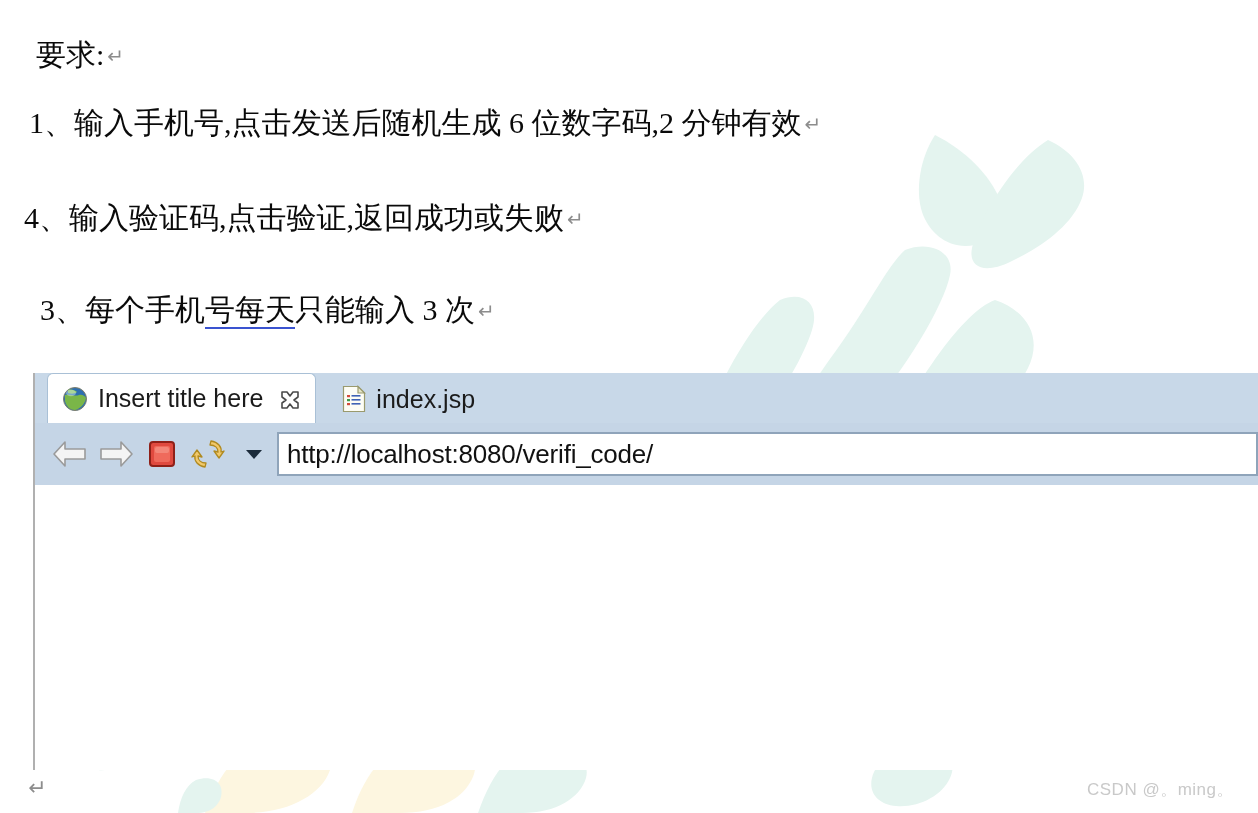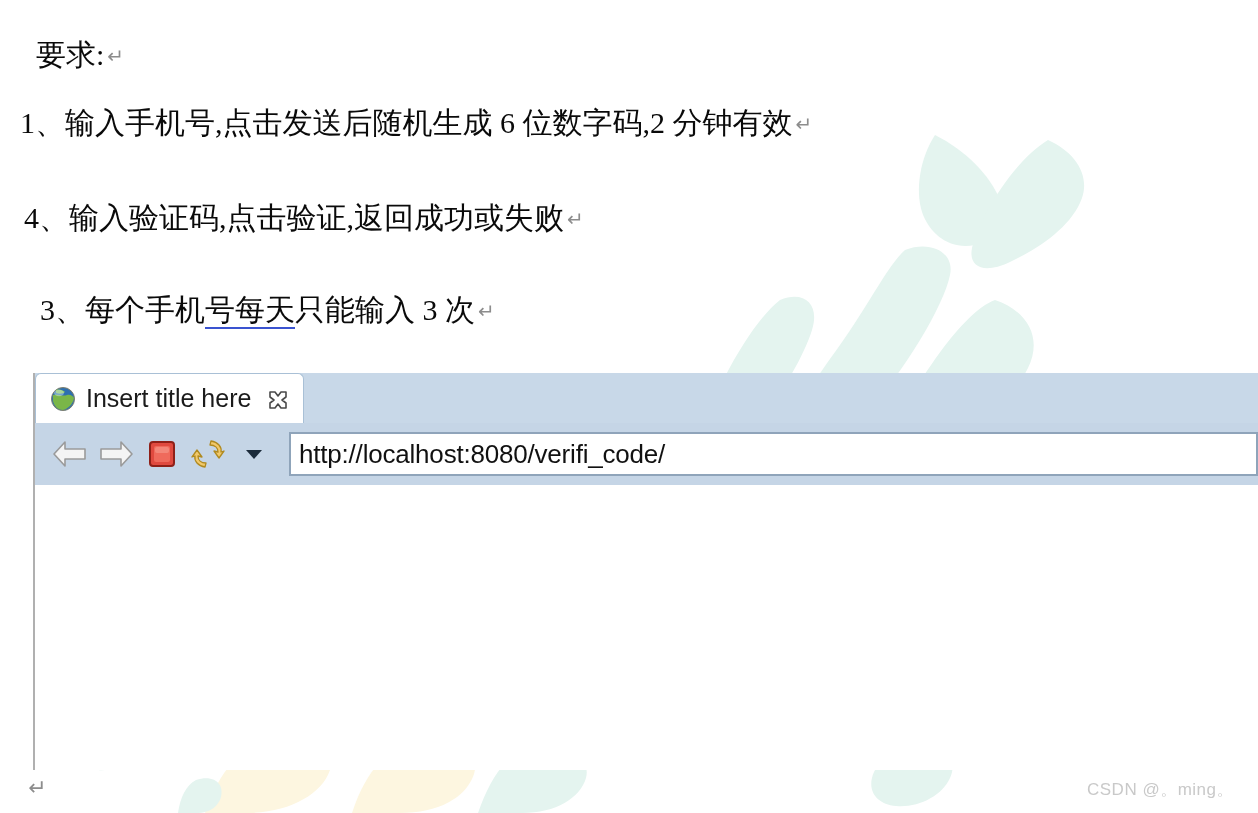--- a/index.html
+++ b/index.html
@@ -47,21 +47,21 @@
     font-family: "DejaVu Sans", sans-serif;
     vertical-align: 2px;
     padding-left: 3px;
   }
   .ul-blue {
     border-bottom: 2px solid #3a53d0;
     padding-bottom: 1px;
   }
 
   #line-req  { left: 36px;  top: 16px; margin-top: 24px;  }
-  #line-1    { left: 20px;  top: 108px; }
+  #line-1    { left: 29px;  top: 108px; }
   #line-2    { left: 24px;  top: 203px; }
   #line-3    { left: 40px;  top: 295px; }
 
   .doc-end-mark {
     position: absolute;
     left: 28px;
     top: 775px;
     color: #8d8d8d;
     font-size: 22px;
     font-family: "DejaVu Sans", sans-serif;
@@ -93,20 +93,21 @@
     align-items: center;
     gap: 10px;
     height: 48px;
     padding: 0 14px 0 14px;
     box-sizing: border-box;
     font-family: "Liberation Sans", "DejaVu Sans", sans-serif;
     font-size: 25px;
     color: #1b1b1b;
     cursor: default;
     position: relative;
+    margin-left: 12px;
   }
   .tab.active {
     background: #ffffff;
     border: 1px solid #a9c0d6;
     border-bottom: none;
     border-top-left-radius: 6px;
     border-top-right-radius: 6px;
     box-sizing: border-box;
     height: 50px;
   }
@@ -134,21 +135,21 @@
   }
   .tb-btn {
     width: 46px; height: 46px;
     display: flex; align-items: center; justify-content: center;
     cursor: pointer;
     flex: none;
   }
   .urlbar {
     flex: 1 1 auto;
     height: 44px;
-    margin-left: 12px;
+    margin-left: 0;
     margin-right: 0;
     background: #ffffff;
     border: 2px solid #8fa4ba;
     display: flex;
     align-items: center;
     padding: 0 8px;
     box-sizing: border-box;
     font-family: "Liberation Sans", "DejaVu Sans", sans-serif;
     font-size: 26px;
     color: #111;
@@ -302,20 +303,35 @@
         </svg>
       </span>
       <span class="tab-label">Insert title here</span>
       <span class="close-x">
         <svg viewBox="0 0 22 22" xmlns="http://www.w3.org/2000/svg">
           <path d="M3 3 L8 3 L11 7 L14 3 L19 3 L19 8 L15 11 L19 14 L19 19 L14 19 L11 15 L8 19 L3 19 L3 14 L7 11 L3 8 Z" fill="none" stroke="#4a4a4a" stroke-width="1.6" stroke-linejoin="round"></path>
         </svg>
       </span>
     </div>
 
+    <div class="tab inactive">
+      <span class="jsp-icon">
+        <svg viewBox="0 0 24 28" xmlns="http://www.w3.org/2000/svg">
+          <path d="M1.5 1.5 L16 1.5 L22.5 8 L22.5 26.5 L1.5 26.5 Z" fill="#fdfdf5" stroke="#9a9a6e" stroke-width="1.2"></path>
+          <path d="M16 1.5 L16 8 L22.5 8 Z" fill="#e8e8c8" stroke="#9a9a6e" stroke-width="1.2"></path>
+          <rect x="5" y="10" width="3" height="2.2" fill="#d14b3c"></rect>
+          <rect x="9.5" y="10" width="9" height="1.6" fill="#3f63b5"></rect>
+          <rect x="5" y="14" width="3" height="2.2" fill="#3f9b4a"></rect>
+          <rect x="9.5" y="14" width="9" height="1.6" fill="#3f63b5"></rect>
+          <rect x="5" y="18" width="3" height="2.2" fill="#d14b3c"></rect>
+          <rect x="9.5" y="18" width="9" height="1.6" fill="#3f63b5"></rect>
+        </svg>
+      </span>
+      <span class="tab-label">index.jsp</span>
+    </div>
   </div>
 
   <div class="toolbar">
 
     <span class="tb-btn">
       <svg width="38" height="30" viewBox="0 0 38 30" xmlns="http://www.w3.org/2000/svg">
         <path d="M14 3 L14 10 L34 10 L34 20 L14 20 L14 27 L3 15 Z" fill="#f4f4f4" stroke="#9a9a9a" stroke-width="1.6" stroke-linejoin="round"></path>
       </svg>
     </span>
 

